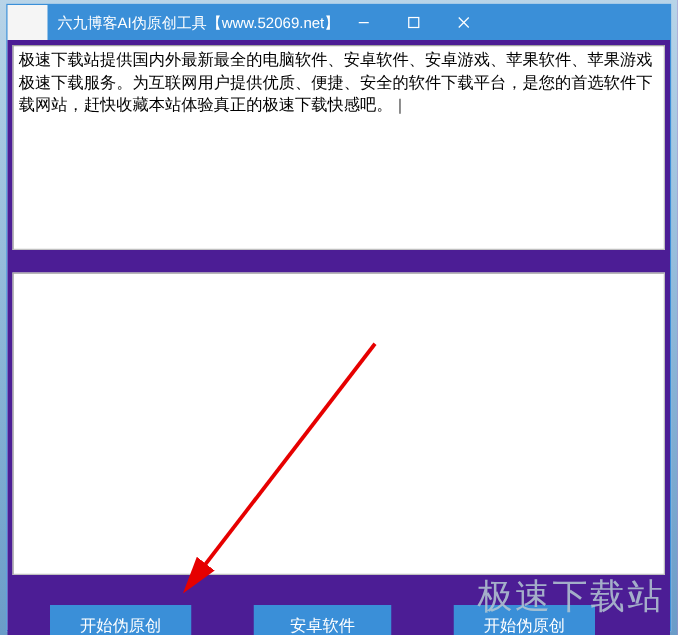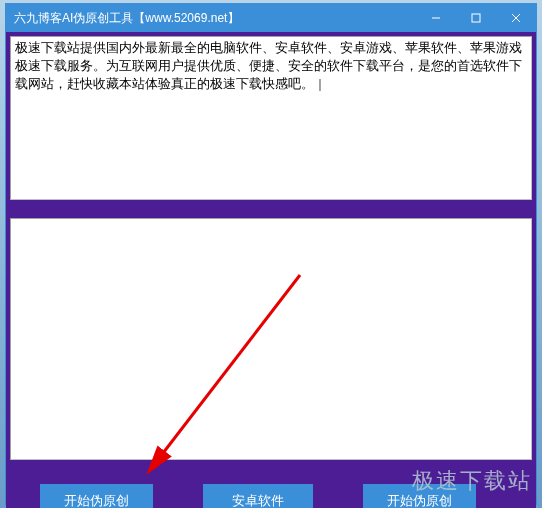--- a/index.html
+++ b/index.html
@@ -24,24 +24,24 @@
       background: #f5f5f5;
       border: 1px solid #3a8fd8;
       display: flex;
       flex-direction: column;
     }
     .titlebar {
       height: 28px;
       background: #3a8fd8;
       display: flex;
       align-items: center;
-      justify-content: space-between;
       padding: 0 0 0 8px;
       color: #fff;
       font-size: 12px;
+      margin-left: 32px;
     }
     .titlebar-title {
       white-space: nowrap;
     }
     .window-controls {
       display: flex;
       height: 100%;
     }
     .window-control {
       width: 40px;
@@ -105,21 +105,21 @@
       position: absolute;
       left: 135px;
       top: 265px;
       pointer-events: none;
       z-index: 10;
     }
     .watermark {
       position: absolute;
       right: 10px;
       bottom: 12px;
-      font-size: 22px;
+      font-size: 28px;
       color: rgba(180, 200, 210, 0.85);
       font-weight: 500;
       letter-spacing: 2px;
       pointer-events: none;
       z-index: 20;
       font-family: "Microsoft YaHei", sans-serif;
     }
     .cursor-mark::after {
       content: "｜";
       font-size: 12px;

